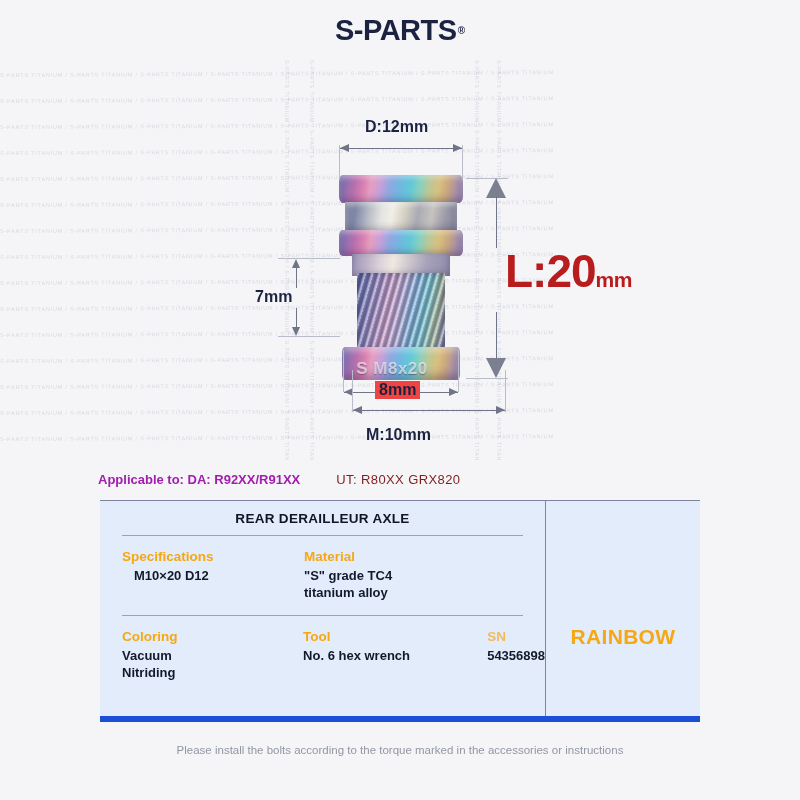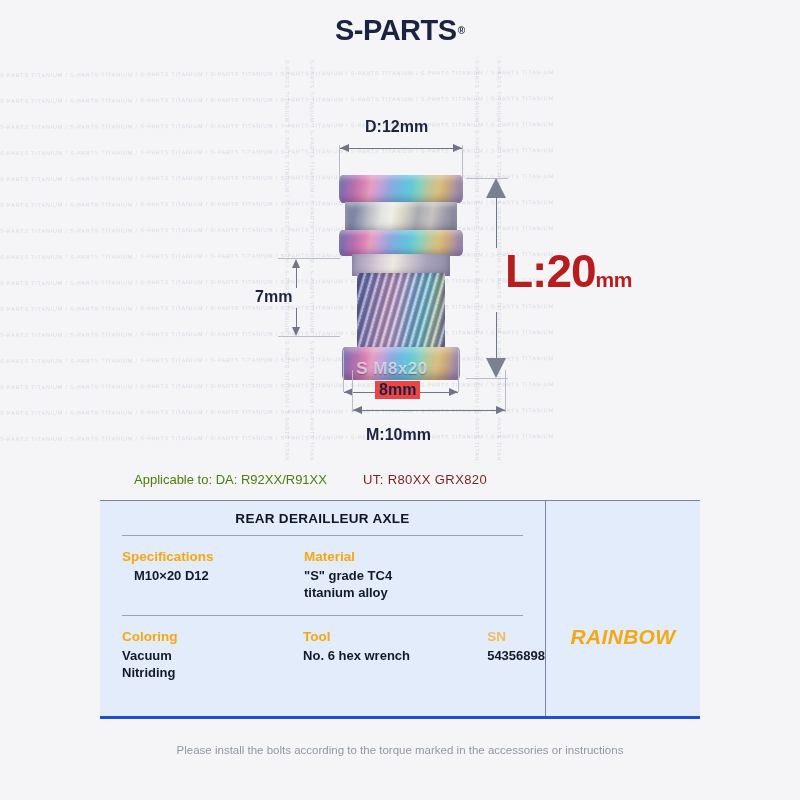--- a/index.html
+++ b/index.html
@@ -202,38 +202,37 @@
   .l-unit { font-size: 21px; letter-spacing: -0.5px; }
 
   
   .applicable {
     position: absolute;
     left: 98px; top: 472px;
     z-index: 5;
     font-size: 13px;
   }
   .applicable .bold {
-    font-weight: normal;
-    color: #4d7c0f;
-    margin-left: 36px;
+    font-weight: bold;
+    color: #a21caf;
   }
   .applicable .light {
     color: #7f1d1d;
     margin-left: 36px;
     letter-spacing: 0.4px;
   }
 
   
   .spec-wrap {
     position: absolute;
     left: 100px; top: 500px;
     width: 600px; height: 215px;
     background: #e2ecfa;
     border-top: 1px solid #7c849c;
-    border-bottom: 3px solid #1d4ed8;
+    border-bottom: 6px solid #1d4ed8;
     display: flex;
     z-index: 5;
   }
   .spec-main {
     width: 445px;
     position: relative;
     padding: 0;
   }
   .spec-title {
     text-align: center;
@@ -278,21 +277,20 @@
   }
   .rainbow-text {
     position: absolute;
     left: 0; right: 0;
     top: 124px;
     text-align: center;
     font-size: 21px;
     font-weight: bold;
     color: #f5a814;
     letter-spacing: 0.3px;
-    font-style: italic;
   }
 
   
   .footer {
     position: absolute;
     left: 0; top: 744px;
     width: 800px;
     text-align: center;
     font-size: 11.5px;
     color: #9297a4;

